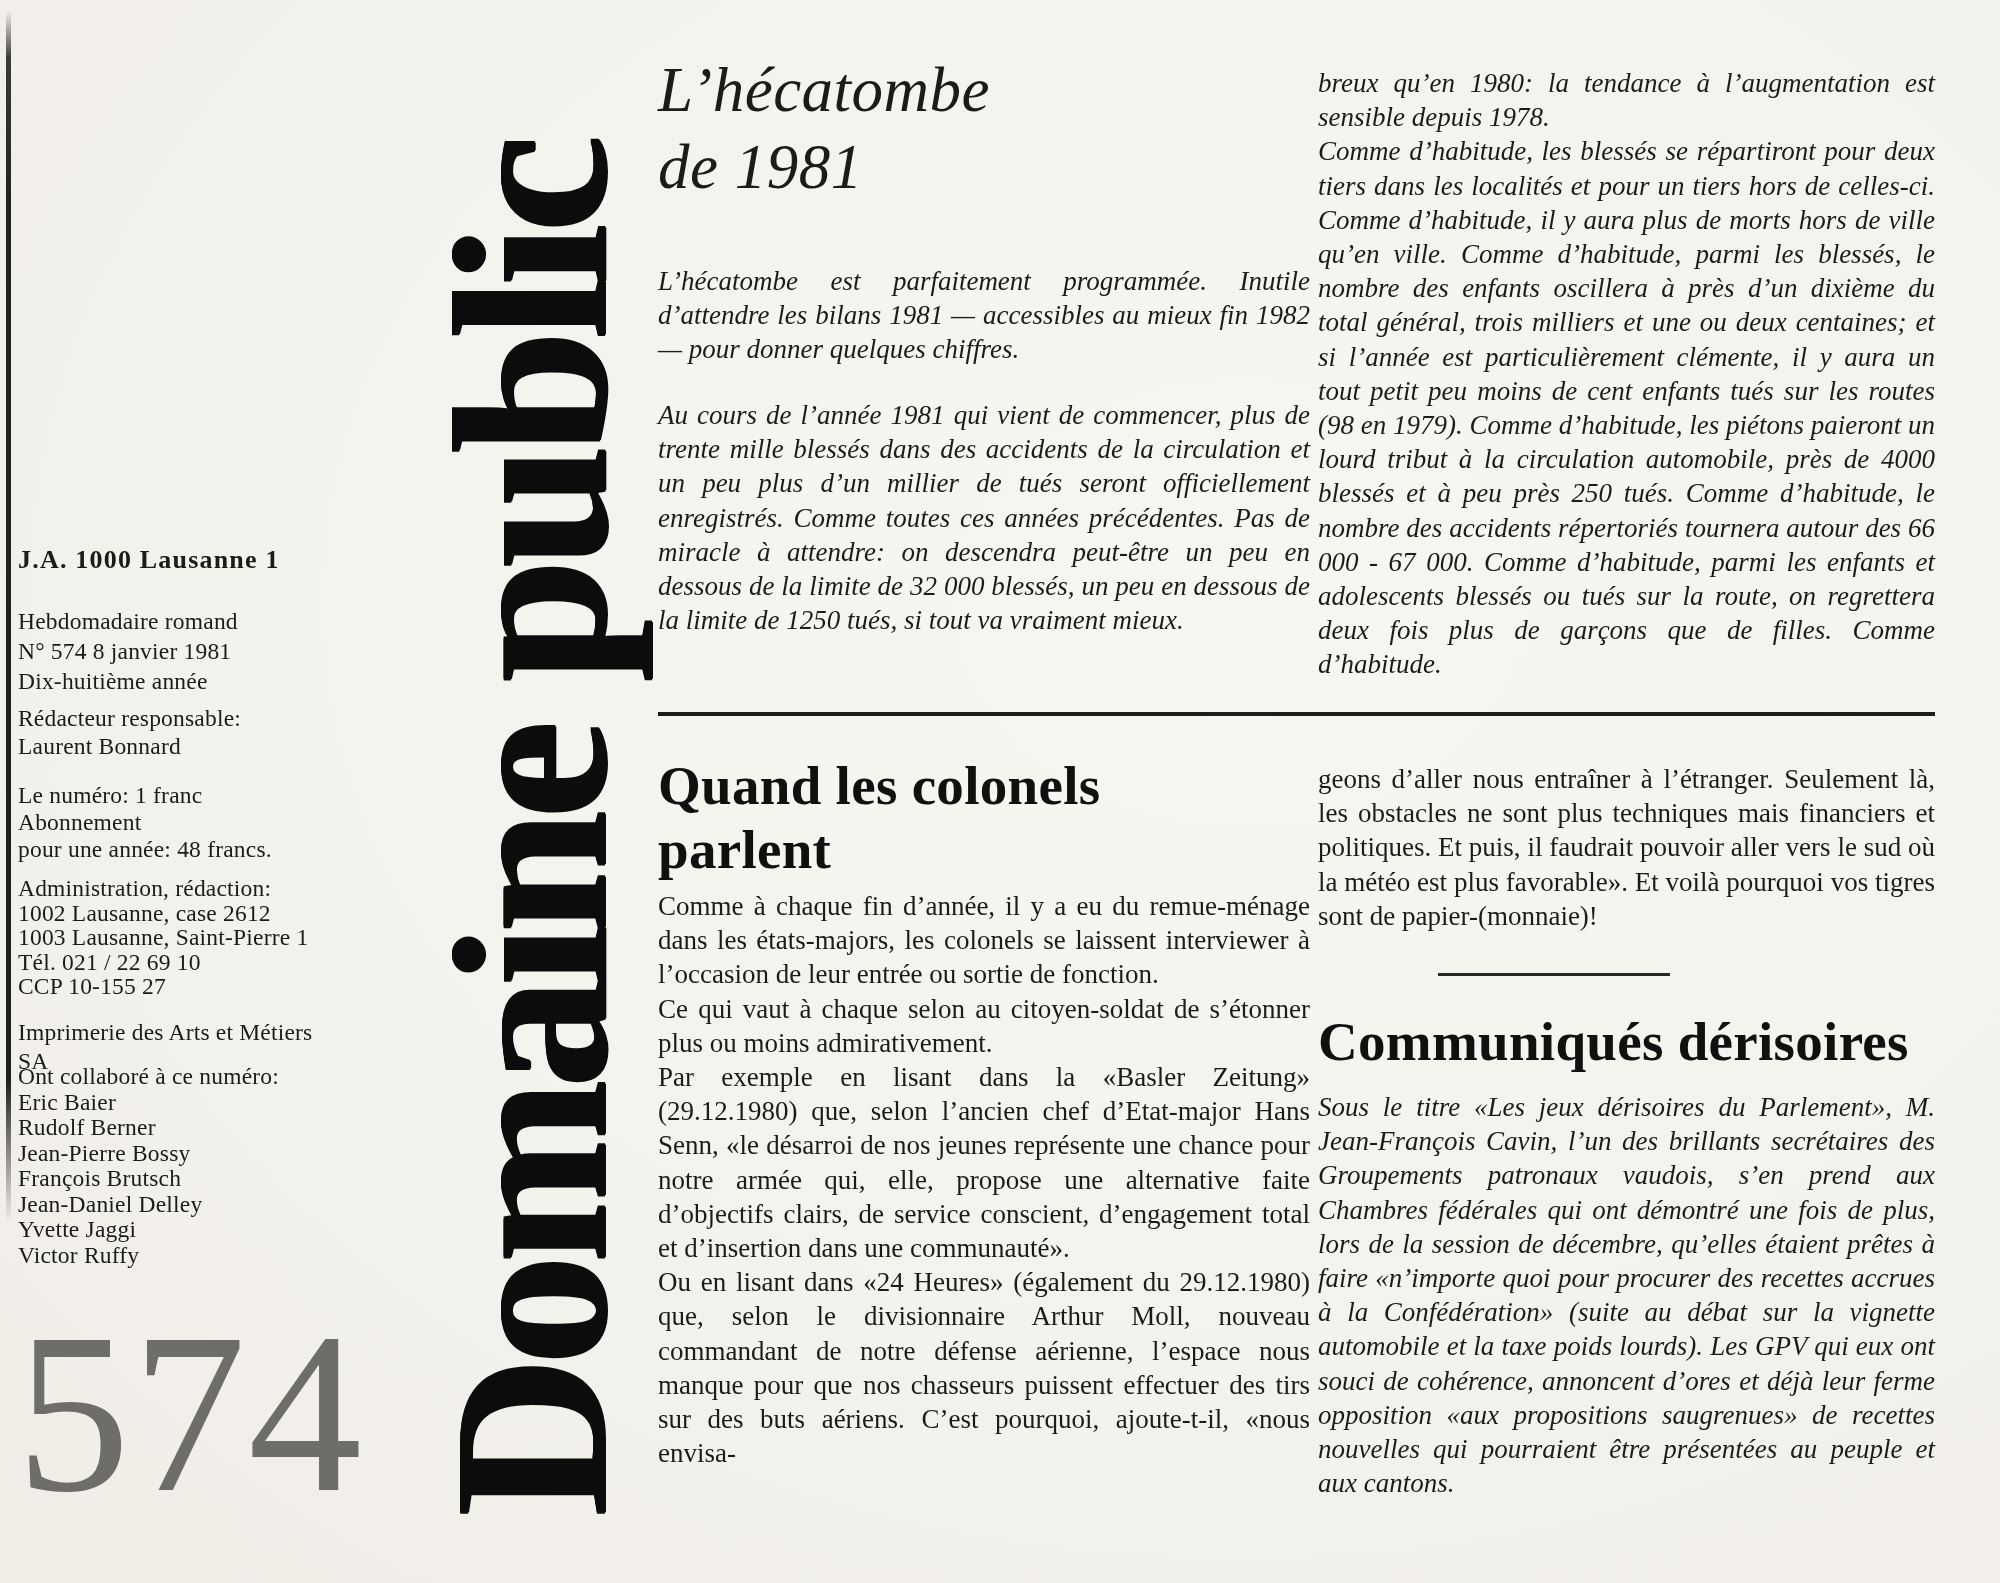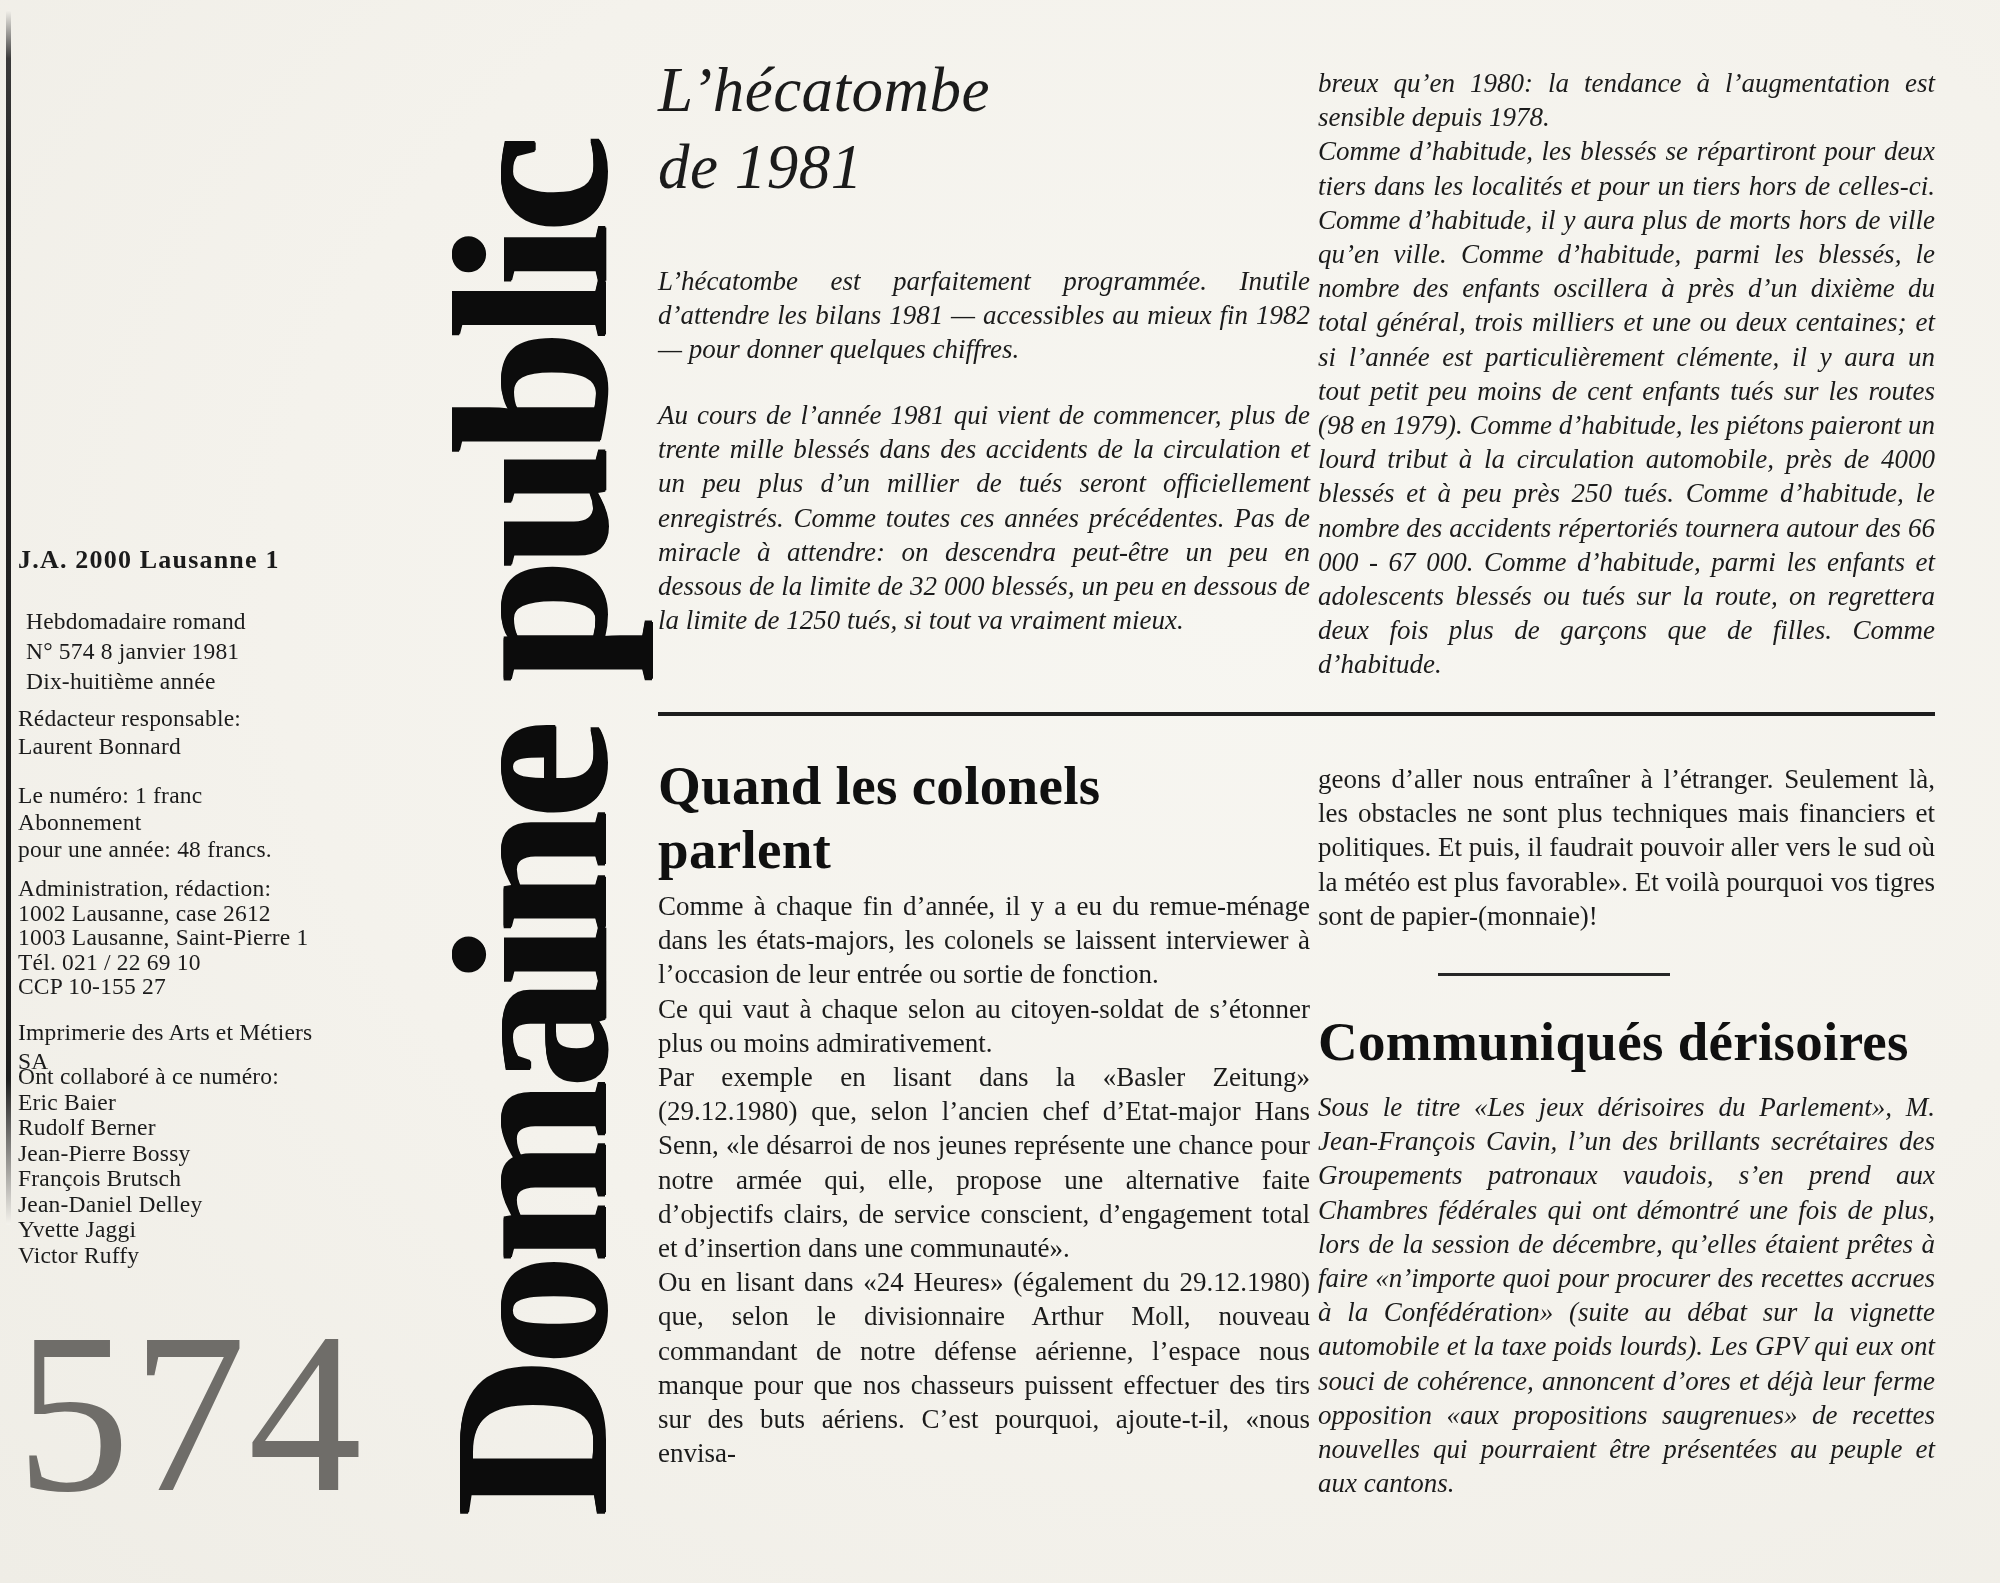--- a/index.html
+++ b/index.html
@@ -20,21 +20,21 @@
   
   .scan-edge{
     left:6px;top:10px;width:5px;height:1215px;
     background:linear-gradient(#f4f2ec 0%, #3a3a3a 4%, #222 15%, #1e1e1e 88%, #f4f2ec 100%);
     border-radius:2px;
   }
 
   
   .sidebar-block{left:18px;width:330px;font-size:23.5px;line-height:29px;letter-spacing:.2px;}
   .mailing{top:545px;font-weight:bold;font-size:26px;letter-spacing:1.2px;}
-  .periodicity{top:606px;line-height:30px;margin-left:8px;}
+  .periodicity{top:606px;line-height:30px;}
   .editor{top:704px;line-height:28px;}
   .pricing{top:782px;line-height:27px;}
   .administration{top:876px;line-height:24.5px;}
   .printer{top:1018px;}
   .contributors{top:1064px;line-height:25.5px;}
 
   .issue-number{
     left:16px;top:1306px;width:360px;
     font-size:228px;line-height:215px;
     color:#6f6d69;letter-spacing:2px;
@@ -69,21 +69,21 @@
   .communiques-head{top:1010px;}
   .communiques-body{top:1090px;}
 </style>
 </head>
 <body>
 
 <div class="page">
 
   <div class="abs scan-edge"></div>
 
-  <div class="abs sidebar-block mailing">J.A. 2000 Lausanne 1</div>
+  <div class="abs sidebar-block mailing">J.A. 1000 Lausanne 1</div>
   <div class="abs sidebar-block periodicity pre">Hebdomadaire romand
 N° 574   8 janvier 1981
 Dix-huitième année</div>
   <div class="abs sidebar-block editor pre">Rédacteur responsable:
 Laurent Bonnard</div>
   <div class="abs sidebar-block pricing pre">Le numéro: 1 franc
 Abonnement
 pour une année: 48 francs.</div>
   <div class="abs sidebar-block administration pre">Administration, rédaction:
 1002 Lausanne, case 2612

